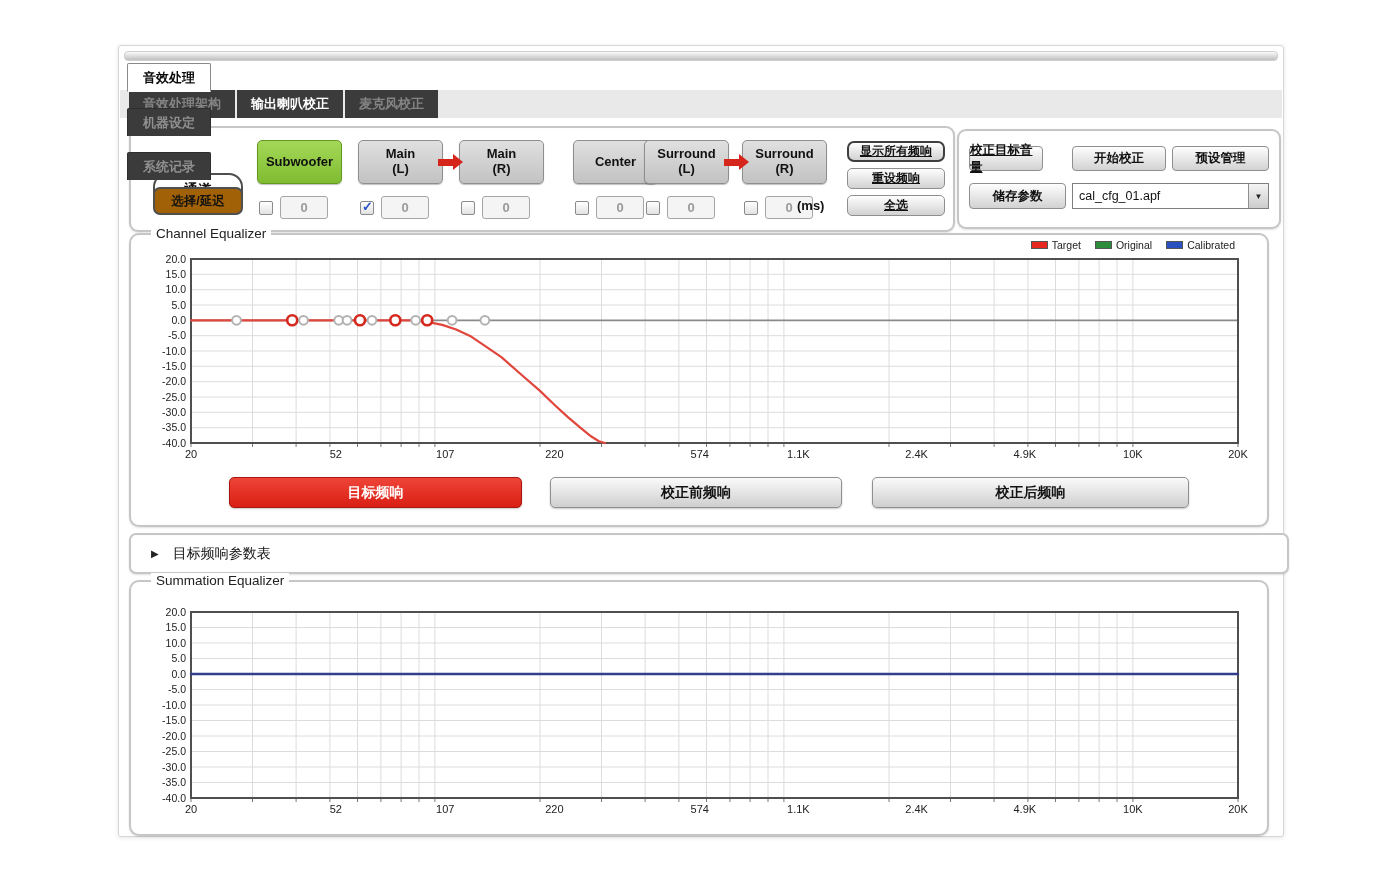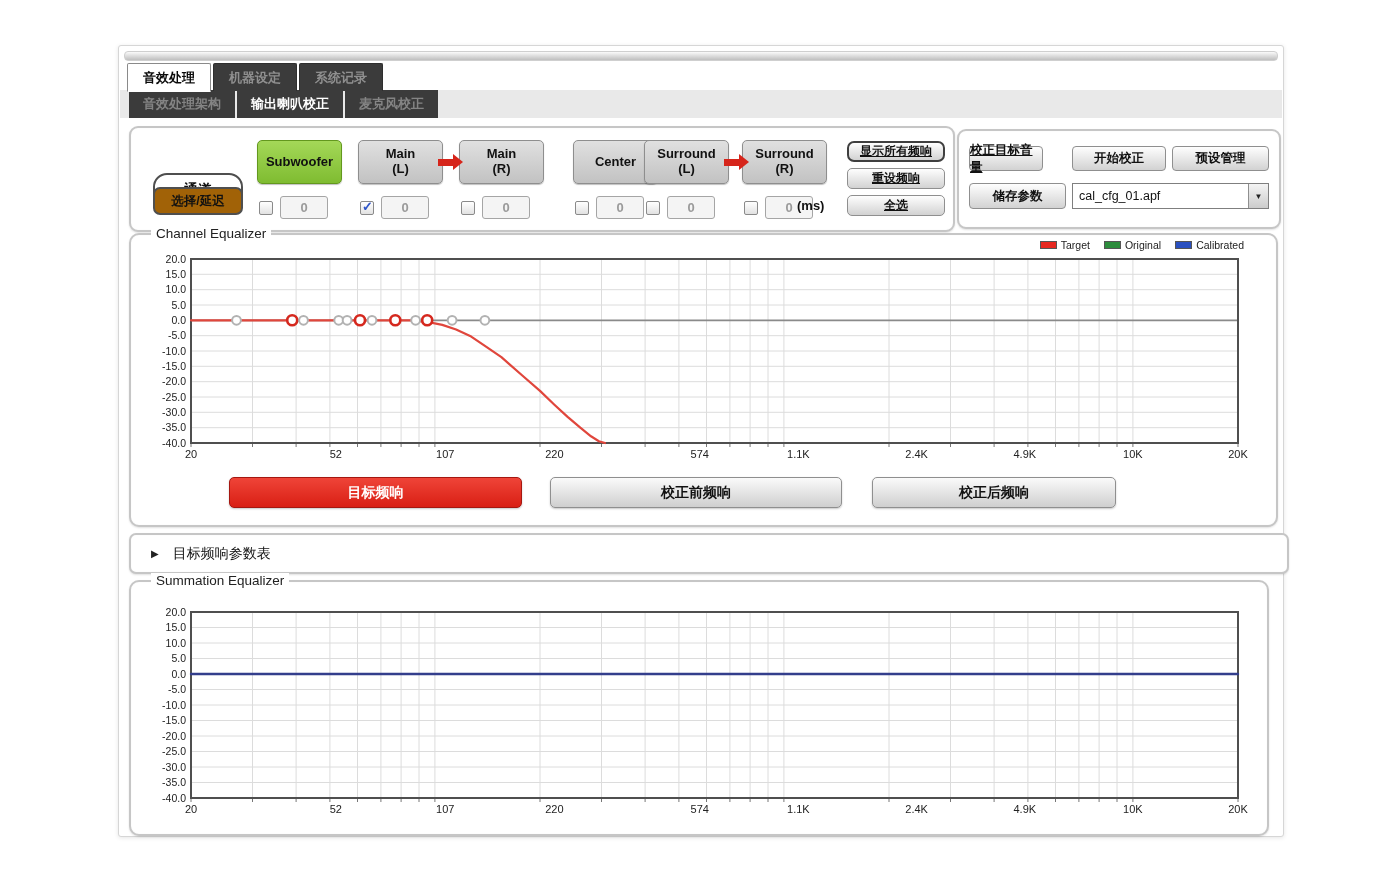--- a/index.html
+++ b/index.html
@@ -3,35 +3,35 @@
 <meta charset="utf-8">
 <style>
   html,body{margin:0;padding:0;}
   body{width:1400px;height:880px;position:relative;background:#fff;overflow:hidden;
        font-family:"Liberation Sans",sans-serif;color:#111;}
   .window{position:absolute;left:118px;top:45px;width:1164px;height:790px;background:#fff;
           border:1px solid #d6d6d6;border-radius:3px;box-shadow:0 1px 4px rgba(0,0,0,.10);}
   .top-strip{position:absolute;left:5px;right:5px;top:5px;height:8px;
              background:linear-gradient(#fafafa,#bfbfbf);border:1px solid #cfcfcf;border-radius:4px;}
   
-  .main-tabs{position:absolute;left:8px;top:17px;display:flex;gap:2px;z-index:3;}
+  .main-tabs{position:absolute;left:8px;top:17px;display:flex;gap:16px;z-index:3;flex-direction:column;}
   .tab{height:27px;padding:0 15px;display:flex;align-items:center;font-size:13px;font-weight:bold;
        background:#3b3b3b;color:#8f8f8f;border:1px solid #2e2e2e;border-bottom:none;border-radius:2px 2px 0 0;}
   .tab.active{background:#fff;color:#0a0a0a;border:1px solid #8a8a8a;border-bottom:1px solid #fff;}
   .sub-strip{position:absolute;left:1px;right:1px;top:44px;height:28px;background:#e9e9e9;
              display:flex;gap:2px;padding-left:9px;z-index:2;}
   .subtab{height:28px;padding:0 14px;display:flex;align-items:center;font-size:13px;font-weight:bold;
           background:#3b3b3b;color:#848484;}
   .subtab.active{color:#fff;}
   
   .group{position:absolute;border:2px solid #c6c6c6;border-radius:9px;background:#fff;
          box-shadow:inset 0 0 0 1px #fdfdfd,0 1px 2px rgba(0,0,0,.12);}
   .channel-group{left:10px;top:80px;width:822px;height:102px;}
   .cal-group{left:838px;top:83px;width:320px;height:96px;}
-  .eq-group{left:10px;top:187px;width:1136px;height:290px;border-radius:10px;padding-left:9px;}
+  .eq-group{left:10px;top:187px;width:1136px;height:290px;border-radius:10px;}
   .collapse-bar{left:10px;top:487px;width:1136px;height:37px;border-radius:7px;
                 display:flex;align-items:center;padding-left:20px;gap:14px;font-size:14px;}
   .sum-group{left:10px;top:534px;width:1136px;height:252px;border-radius:10px;}
   .group-title{position:absolute;left:20px;top:-9px;background:#fff;padding:0 5px;font-size:13.5px;color:#222;}
   
   .btn{display:flex;align-items:center;justify-content:center;font-weight:bold;color:#111;
        background:linear-gradient(#fefefe,#d2d2d2);border:1px solid #8f8f8f;border-radius:4px;box-sizing:border-box;}
   
   .channel-btn{position:absolute;left:22px;top:13px;width:90px;height:34px;font-size:14px;
                background:#fff;border:2px solid #4f4f4f;border-radius:14px;margin-top:32px;}
@@ -76,21 +76,21 @@
   .chart svg{overflow:visible;display:block;}
   #chart-channel{left:12px;top:20px;width:1104px;height:212px;}
   #chart-sum{left:12px;top:26px;width:1104px;height:214px;}
   
   .resp-btn{position:absolute;top:242px;height:31px;border-radius:5px;font-size:14px;font-weight:bold;
             display:flex;align-items:center;justify-content:center;border:1px solid #8f8f8f;
             background:linear-gradient(#fafafa,#cfcfcf);box-shadow:0 1px 2px rgba(0,0,0,.22);box-sizing:border-box;}
   .resp-btn.active{background:linear-gradient(#ef4438,#d91f14);color:#fff;border-color:#a51710;}
   .resp-1{left:98px;width:293px;}
   .resp-2{left:419px;width:292px;}
-  .resp-3{left:741px;width:244px;}
+  .resp-3{left:741px;width:317px;}
   .collapse-icon{font-size:10px;color:#222;}
 </style>
 </head>
 <body>
 
 <div class="window">
   <div class="top-strip"></div>
 
   <div class="main-tabs">
     <div class="tab active">音效处理</div>

